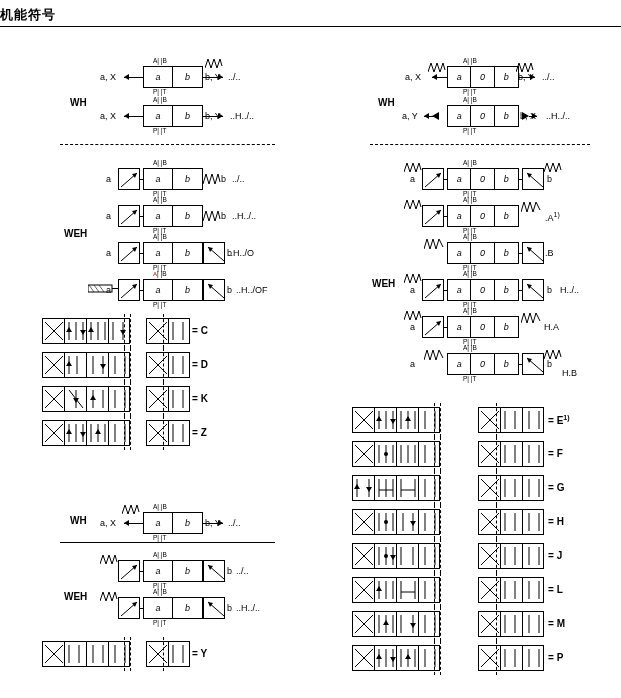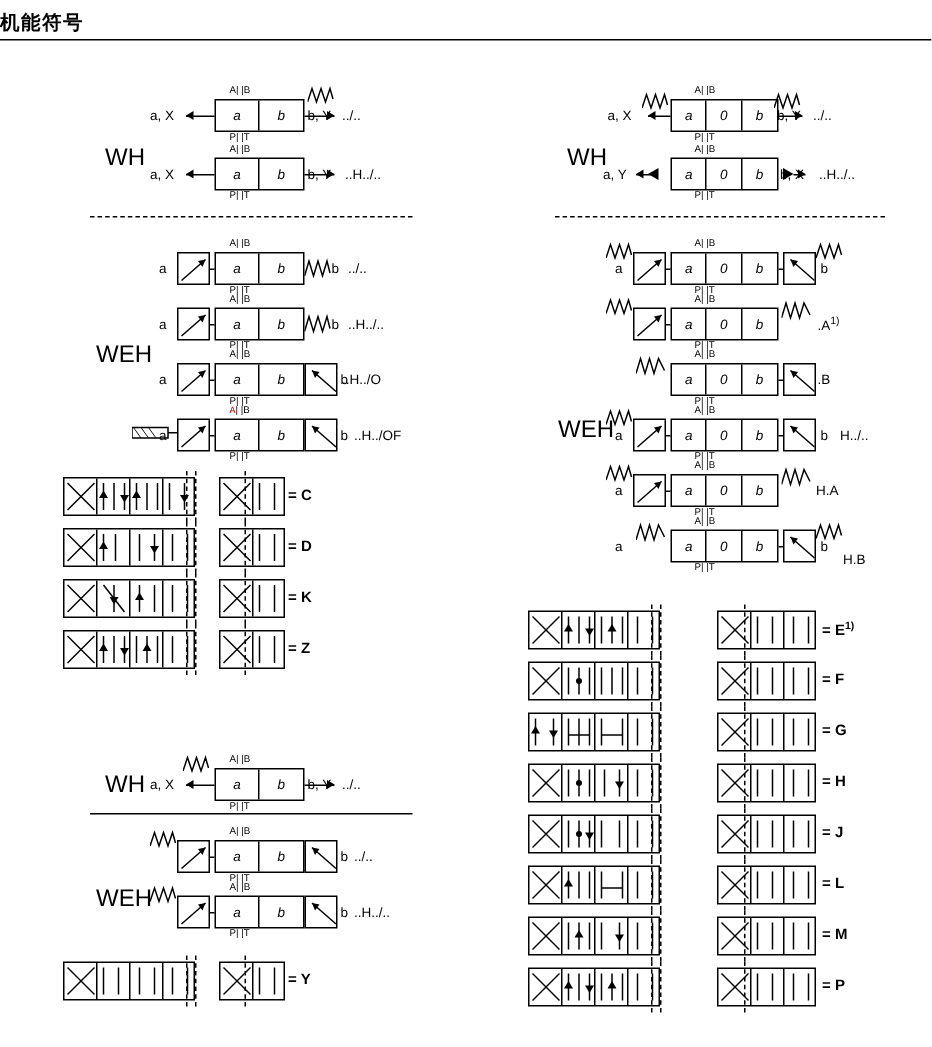--- a/index.html
+++ b/index.html
@@ -16,21 +16,21 @@
     position:absolute;left:0;top:6px;
     font-family:"Liberation Serif", serif;
     font-weight:bold;font-size:13px;
     letter-spacing:1px;
   }
   .title-rule{
     position:absolute;left:0;top:26px;width:621px;height:1px;background:#000;
   }
   
   .lbl{position:absolute;font-size:9px;white-space:nowrap;}
-  .lbl-b{position:absolute;font-size:16px;font-weight:normal;white-space:nowrap;}
+  .lbl-b{position:absolute;font-size:10px;font-weight:bold;white-space:nowrap;}
   .code{position:absolute;font-size:9px;white-space:nowrap;}
   .red{color:#c00000;font-size:6px;}
   .dash-rule{position:absolute;height:0;border-top:1px dashed #000;}
   .solid-rule{position:absolute;height:0;border-top:1px solid #000;}
   
   .valve{position:absolute;border:1px solid #000;box-sizing:border-box;display:flex;}
   .valve > .cell{
     border-right:1px solid #000;box-sizing:border-box;
     display:flex;align-items:center;justify-content:center;
     font-size:9px;font-style:italic;

